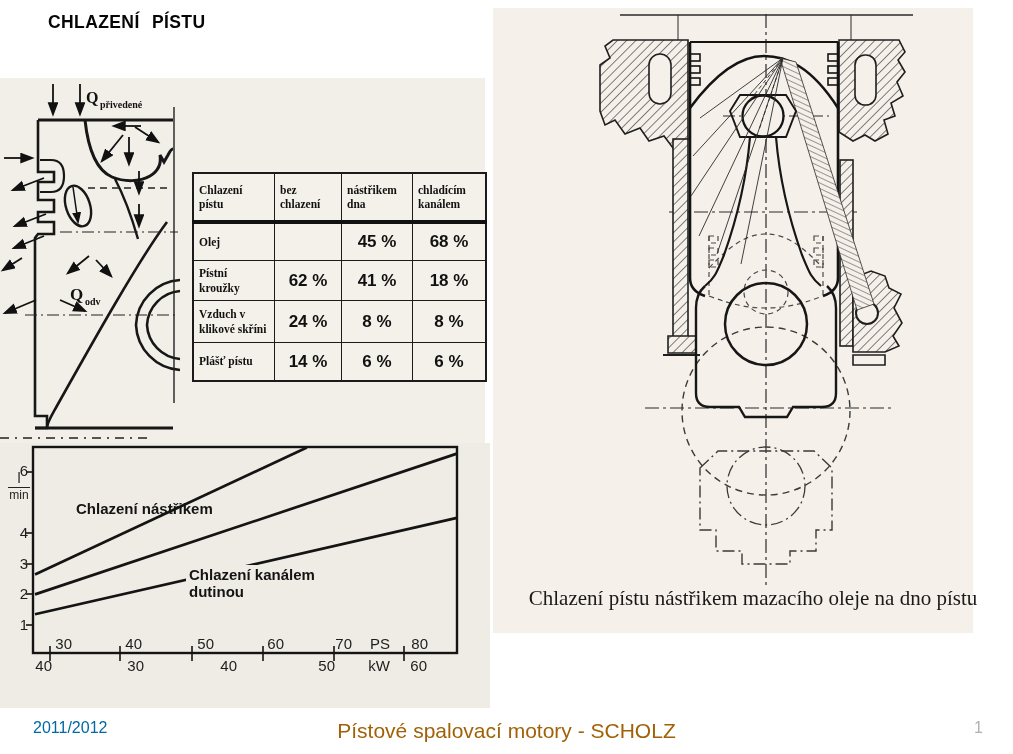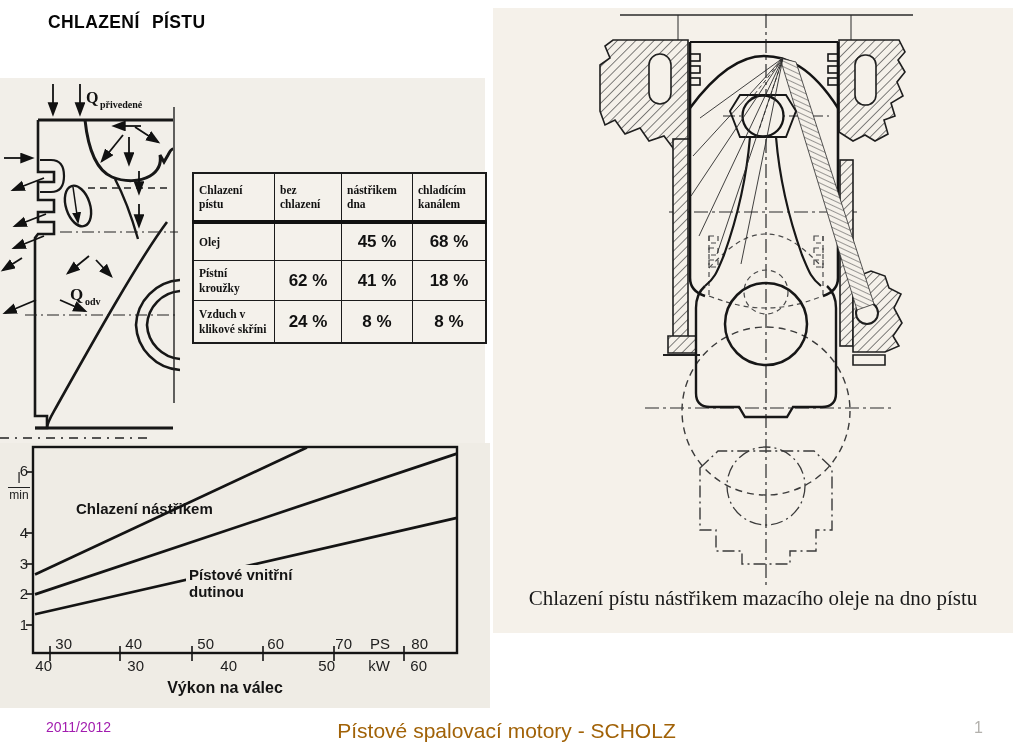--- a/index.html
+++ b/index.html
@@ -3,21 +3,21 @@
 <meta charset="utf-8">
 <style>
   html,body{margin:0;padding:0;background:#fff;}
   .slide{position:relative;width:1013px;height:754px;background:#ffffff;overflow:hidden;
          font-family:"Liberation Sans",sans-serif;color:#111;}
   .title{position:absolute;left:48px;top:12px;font-size:17.5px;font-weight:bold;
          letter-spacing:.4px;word-spacing:7px;color:#060606;}
   
   .left-scan{position:absolute;left:0;top:78px;width:485px;height:368px;background:#f2efe9;}
   .chart-scan{position:absolute;left:0;top:443px;width:490px;height:265px;background:#efece5;}
-  .right-scan{position:absolute;left:493px;top:8px;width:520px;height:625px;background:#f5f1ea;text-decoration:underline;}
+  .right-scan{position:absolute;left:493px;top:8px;width:480px;height:625px;background:#f5f1ea;text-decoration:underline;}
   svg{display:block;}
   
   .cool-table{position:absolute;left:192px;top:172px;border-collapse:collapse;
               background:#f4f1eb;table-layout:fixed;}
   .cool-table td{border:1.5px solid #1b1b1b;padding:2px 5px;vertical-align:middle;}
   .cool-table{border:2.5px solid #1b1b1b;}
   .cool-table tr.hdr td{border-bottom:4px solid #111;}
   .lbl{font-family:"Liberation Serif",serif;font-weight:bold;font-size:11.5px;line-height:1.25;}
   .val{font-family:"Liberation Sans",sans-serif;font-weight:bold;font-size:17px;text-align:center;}
   
@@ -27,21 +27,21 @@
   .frac{position:absolute;left:4px;top:28px;width:30px;text-align:center;font-size:14px;color:#1d1d1d;line-height:1.1;}
   .frac .bar{border-top:1.6px solid #222;margin:1px 4px;}
   .series-label{position:absolute;font-weight:bold;font-size:15px;color:#141414;}
   .mask{background:#efece5;padding:1px 3px;line-height:17px;}
   .xlabel{position:absolute;left:115px;top:236px;width:220px;text-align:center;
           font-weight:bold;font-size:16px;color:#141414;}
   
   .caption{position:absolute;left:0;top:578px;width:520px;text-align:center;
            font-family:"Liberation Serif",serif;font-size:21px;color:#1a1a1a;}
   
-  .footer-left{position:absolute;left:33px;top:719px;font-size:14px;color:#a21caf;margin-left:13px;}
+  .footer-left{position:absolute;left:33px;top:719px;font-size:16px;color:#0369a1;}
   .footer-center{position:absolute;left:0;right:0;top:719px;text-align:center;font-size:21px;color:#a16207;}
   .footer-right{position:absolute;right:30px;top:719px;font-size:16px;color:#b3b1ad;}
 </style>
 </head>
 <body>
 
 <div class="slide">
 
   <div class="title">CHLAZENÍ PÍSTU</div>
 
@@ -122,20 +122,26 @@
       <td class="lbl" style="height:35px">Pístní kroužky</td>
       <td class="val">62 %</td>
       <td class="val">41 %</td>
       <td class="val">18 %</td>
     </tr>
     <tr>
       <td class="lbl" style="height:37px">Vzduch v klikové skříni</td>
       <td class="val">24 %</td>
       <td class="val">8 %</td>
       <td class="val">8 %</td>
+    </tr>
+    <tr>
+      <td class="lbl" style="height:33px">Plášť pístu</td>
+      <td class="val">14 %</td>
+      <td class="val">6 %</td>
+      <td class="val">6 %</td>
     </tr>
   </tbody>
     </table>
 
   <div class="chart-scan">
     <svg width="490" height="265" viewBox="0 0 490 265">
       <g stroke="#141414" fill="none">
         <rect x="33" y="4" width="424" height="206" stroke-width="2.4"></rect>
         <g stroke-width="1.6">
           <line x1="26" y1="29" x2="34" y2="29"></line>
@@ -177,22 +183,21 @@
     <div class="cl num" style="left:394px;top:192px">80</div>
 
     <div class="cl num" style="left:18px;top:214px">40</div>
     <div class="cl num" style="left:110px;top:214px">30</div>
     <div class="cl num" style="left:203px;top:214px">40</div>
     <div class="cl num" style="left:301px;top:214px">50</div>
     <div class="cl num" style="left:356px;top:214px">kW</div>
     <div class="cl num" style="left:393px;top:214px">60</div>
 
     <div class="series-label" style="left:76px;top:57px">Chlazení nástřikem</div>
-    <div class="series-label mask" style="left:186px;top:122px;width:152px;height:34px">Pístové vnitřní dutinou</div>
-    <div class="xlabel">Výkon na válec</div>
+    <div class="series-label mask" style="left:186px;top:122px;width:152px;height:34px">Chlazení kanálem dutinou</div>
   </div>
 
   <div class="right-scan">
     <svg width="520" height="625" viewBox="0 0 520 625">
       <defs>
         <pattern id="hA" patternUnits="userSpaceOnUse" width="6.5" height="6.5" patternTransform="rotate(45)">
           <rect width="6.5" height="6.5" fill="#f5f1ea"></rect>
           <line x1="0" y1="0" x2="0" y2="6.5" stroke="#3c3c3c" stroke-width="1.3"></line>
         </pattern>
         <pattern id="hB" patternUnits="userSpaceOnUse" width="5" height="5" patternTransform="rotate(115)">

